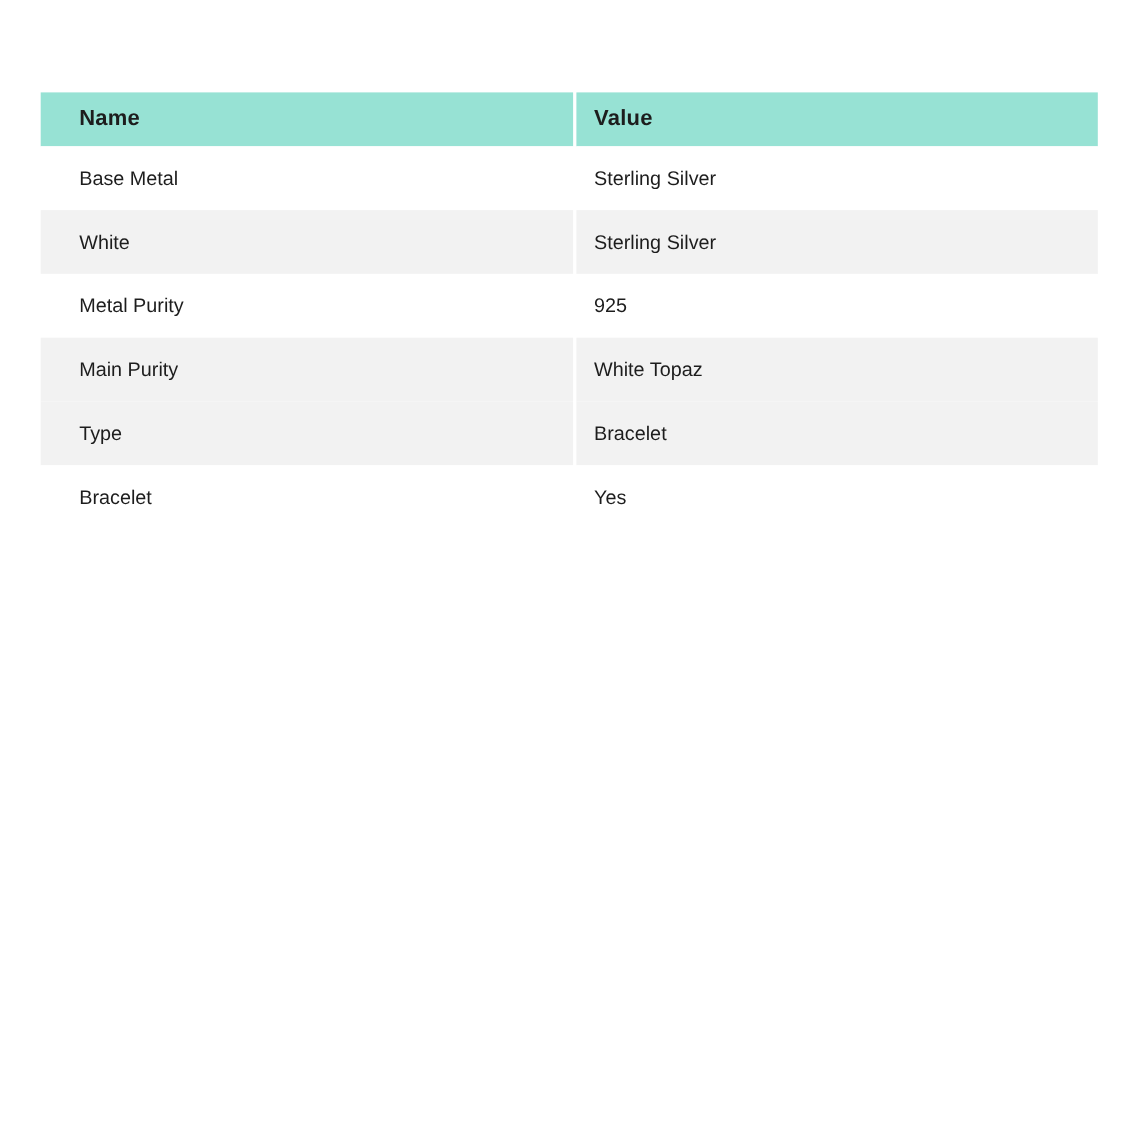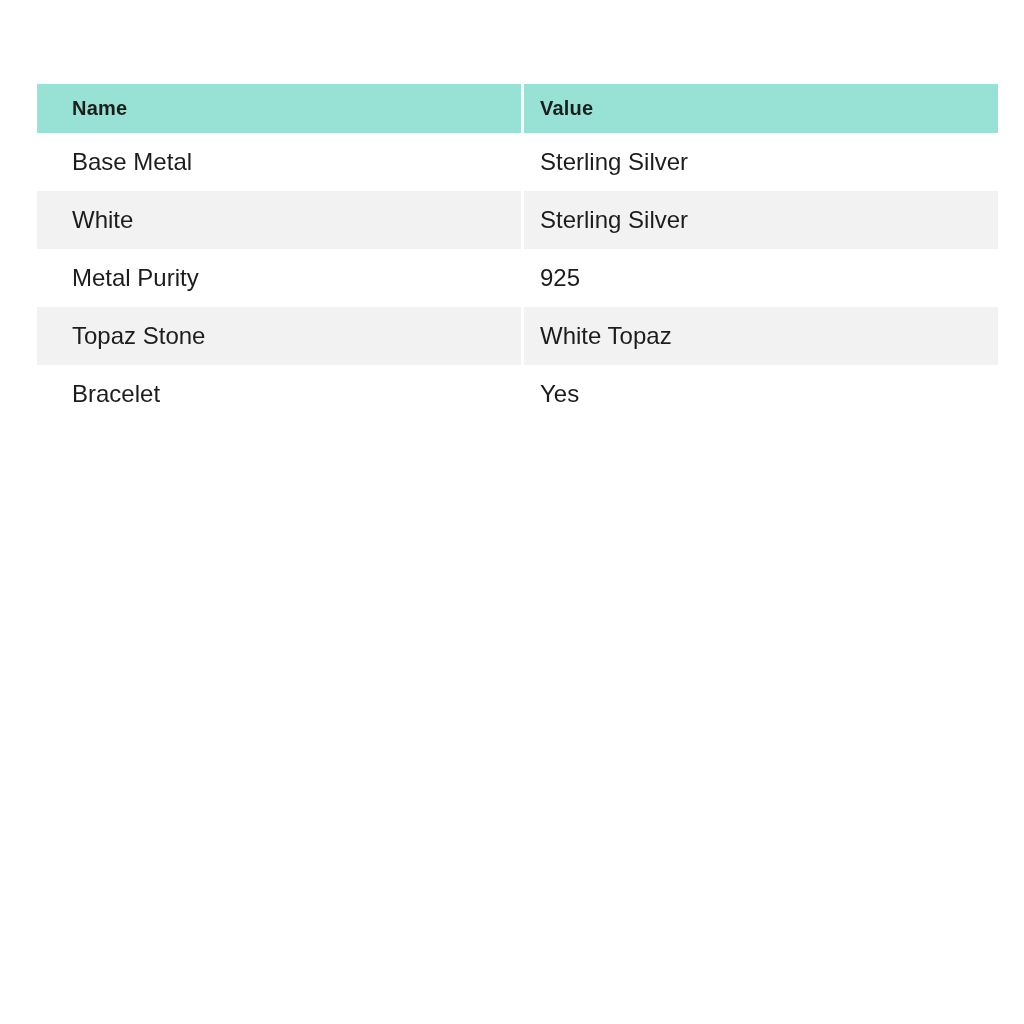--- a/index.html
+++ b/index.html
@@ -38,21 +38,21 @@
     text-align:left;
     vertical-align:middle;
     font-size:20px;
     font-weight:600;
     letter-spacing:0.2px;
     padding:0;
   }
   td{
     height:58px;
     vertical-align:middle;
-    font-size:24px;
+    font-size:18px;
     font-weight:400;
     background:var(--row-bg);
     padding:0;
   }
   tr.alt td{background:var(--row-alt-bg);}
   th:first-child, td:first-child{padding-left:35px;}
   th:last-child, td:last-child{padding-left:16px;}
 </style>
 </head>
 <body>
@@ -76,22 +76,26 @@
         </tr>
         <tr class="alt">
           <td>White</td>
           <td>Sterling Silver</td>
         </tr>
         <tr>
           <td>Metal Purity</td>
           <td>925</td>
         </tr>
         <tr class="alt">
-          <td>Topaz Stone</td>
+          <td>Main Purity</td>
           <td>White Topaz</td>
+        </tr>
+        <tr class="alt">
+          <td>Type</td>
+          <td>Bracelet</td>
         </tr>
         <tr>
           <td>Bracelet</td>
           <td>Yes</td>
         </tr>
       </tbody>
   </table>
 </div>
 
 </body></html>

